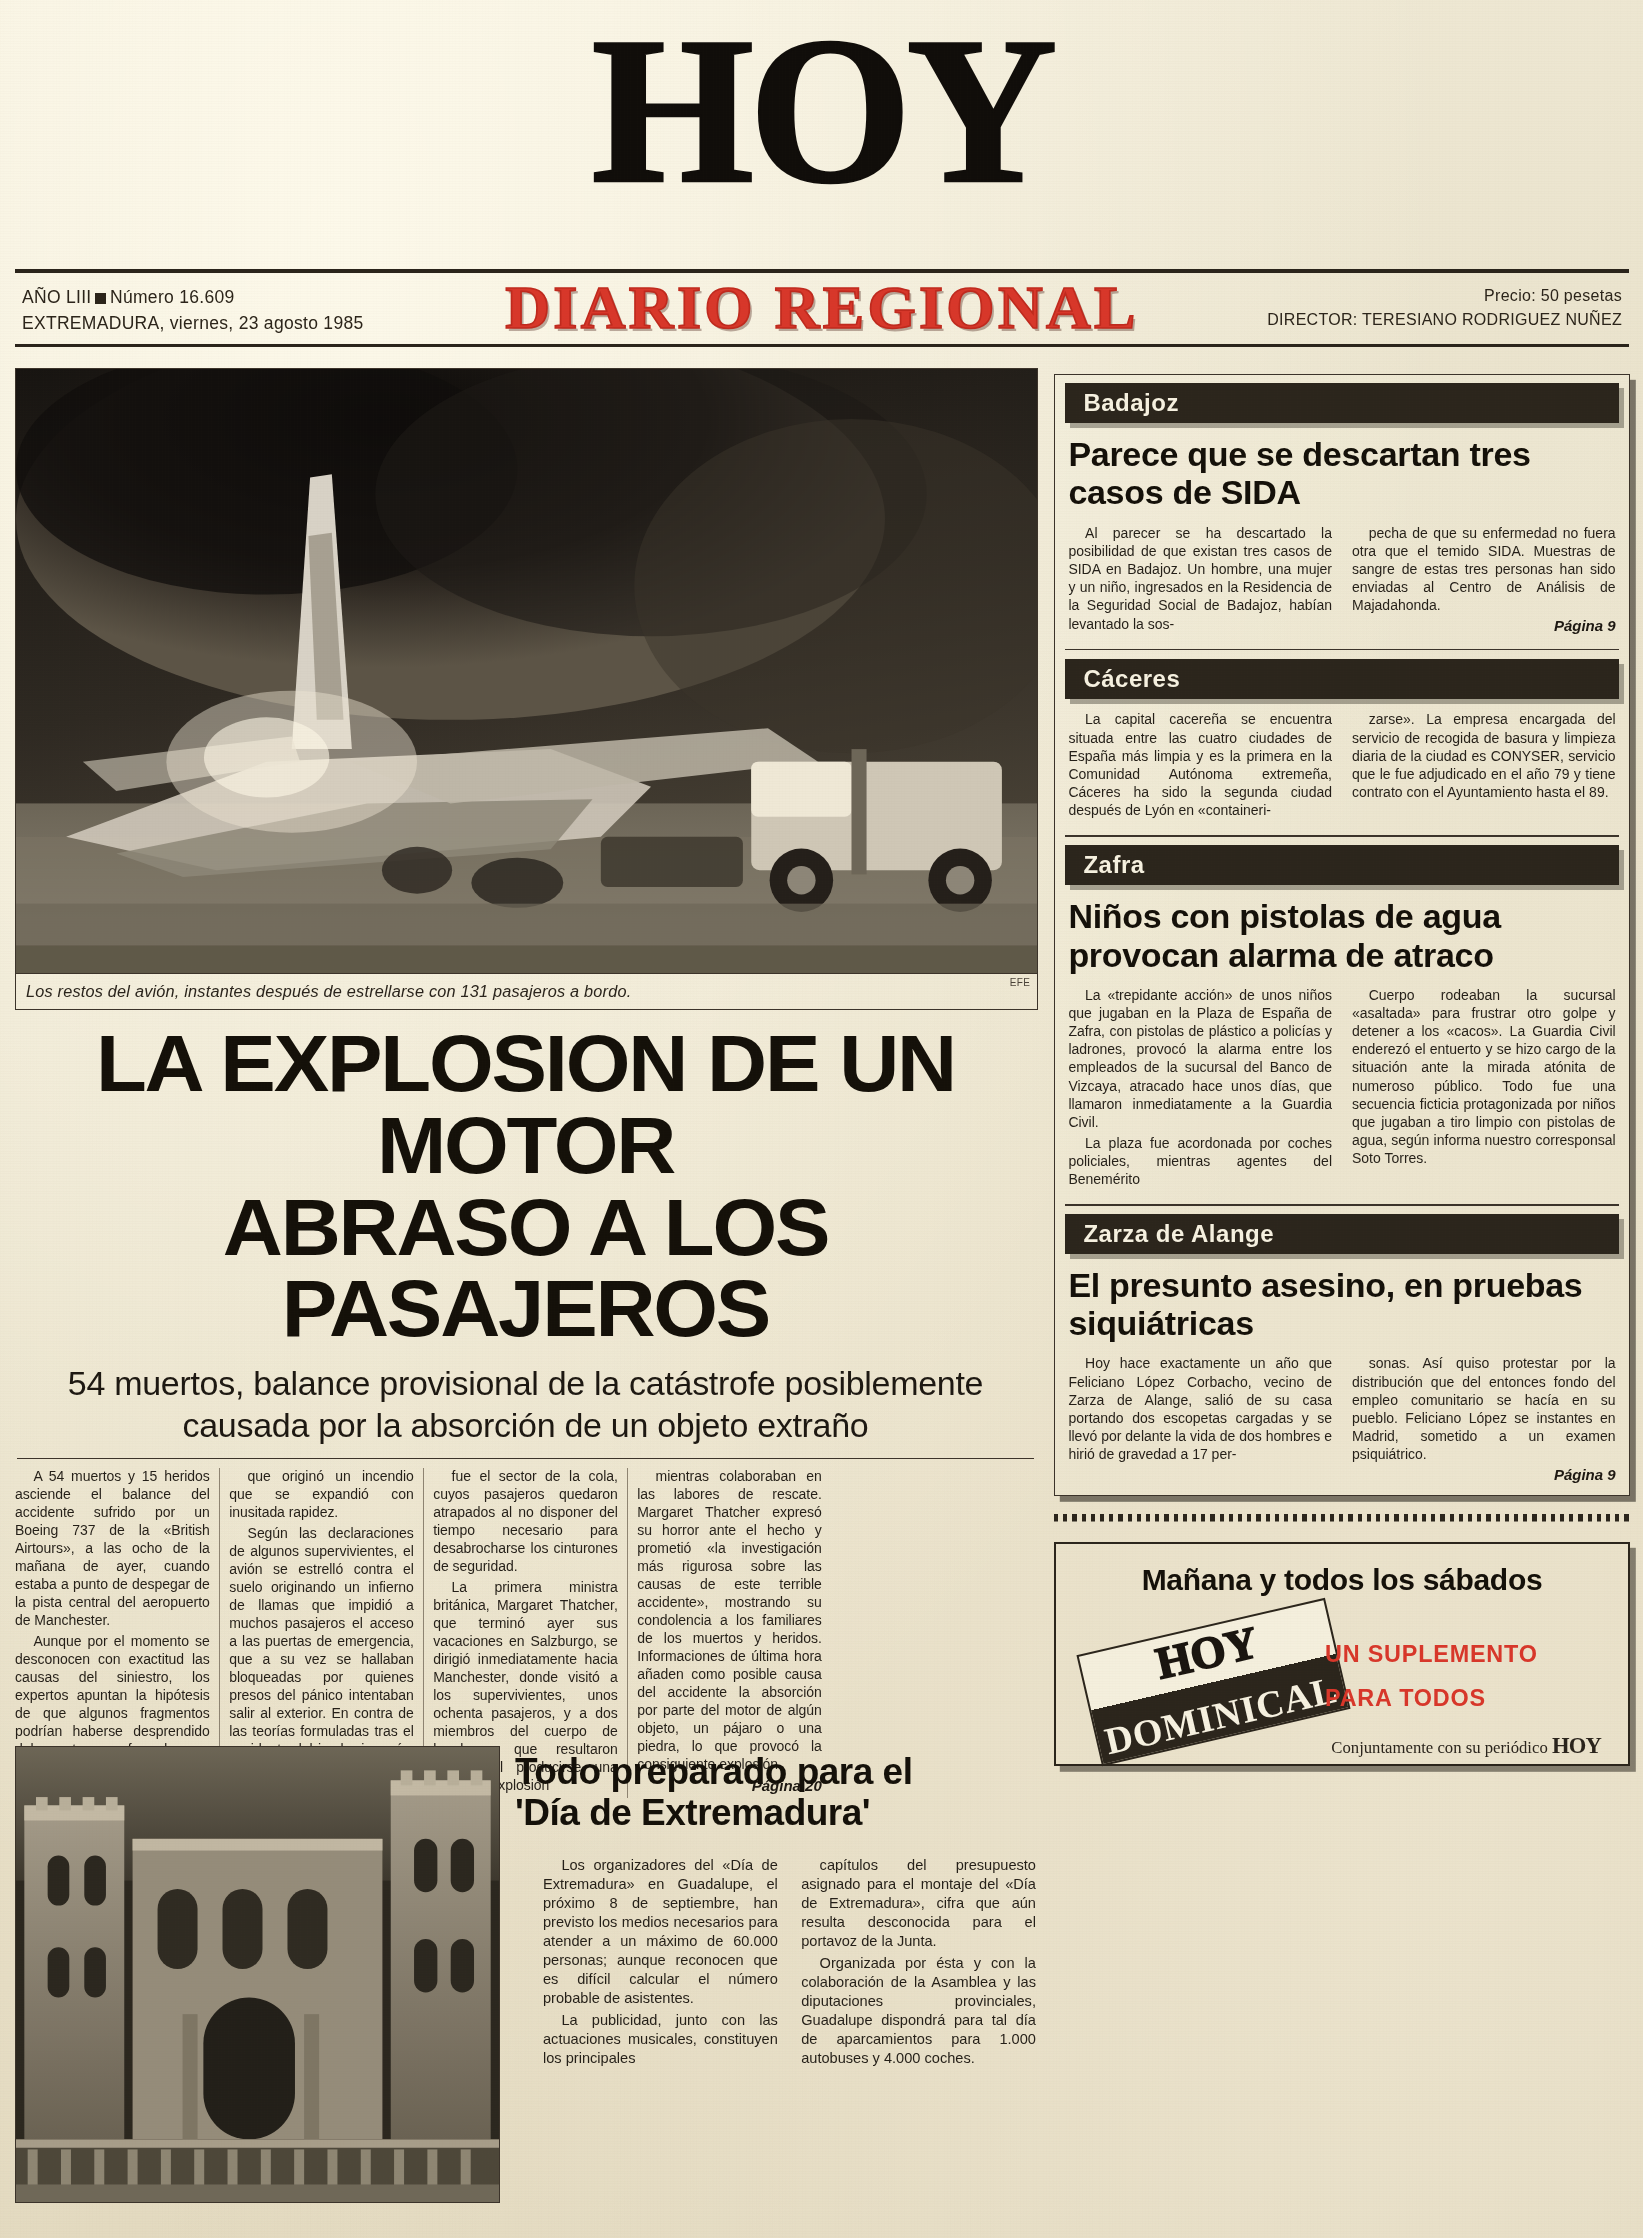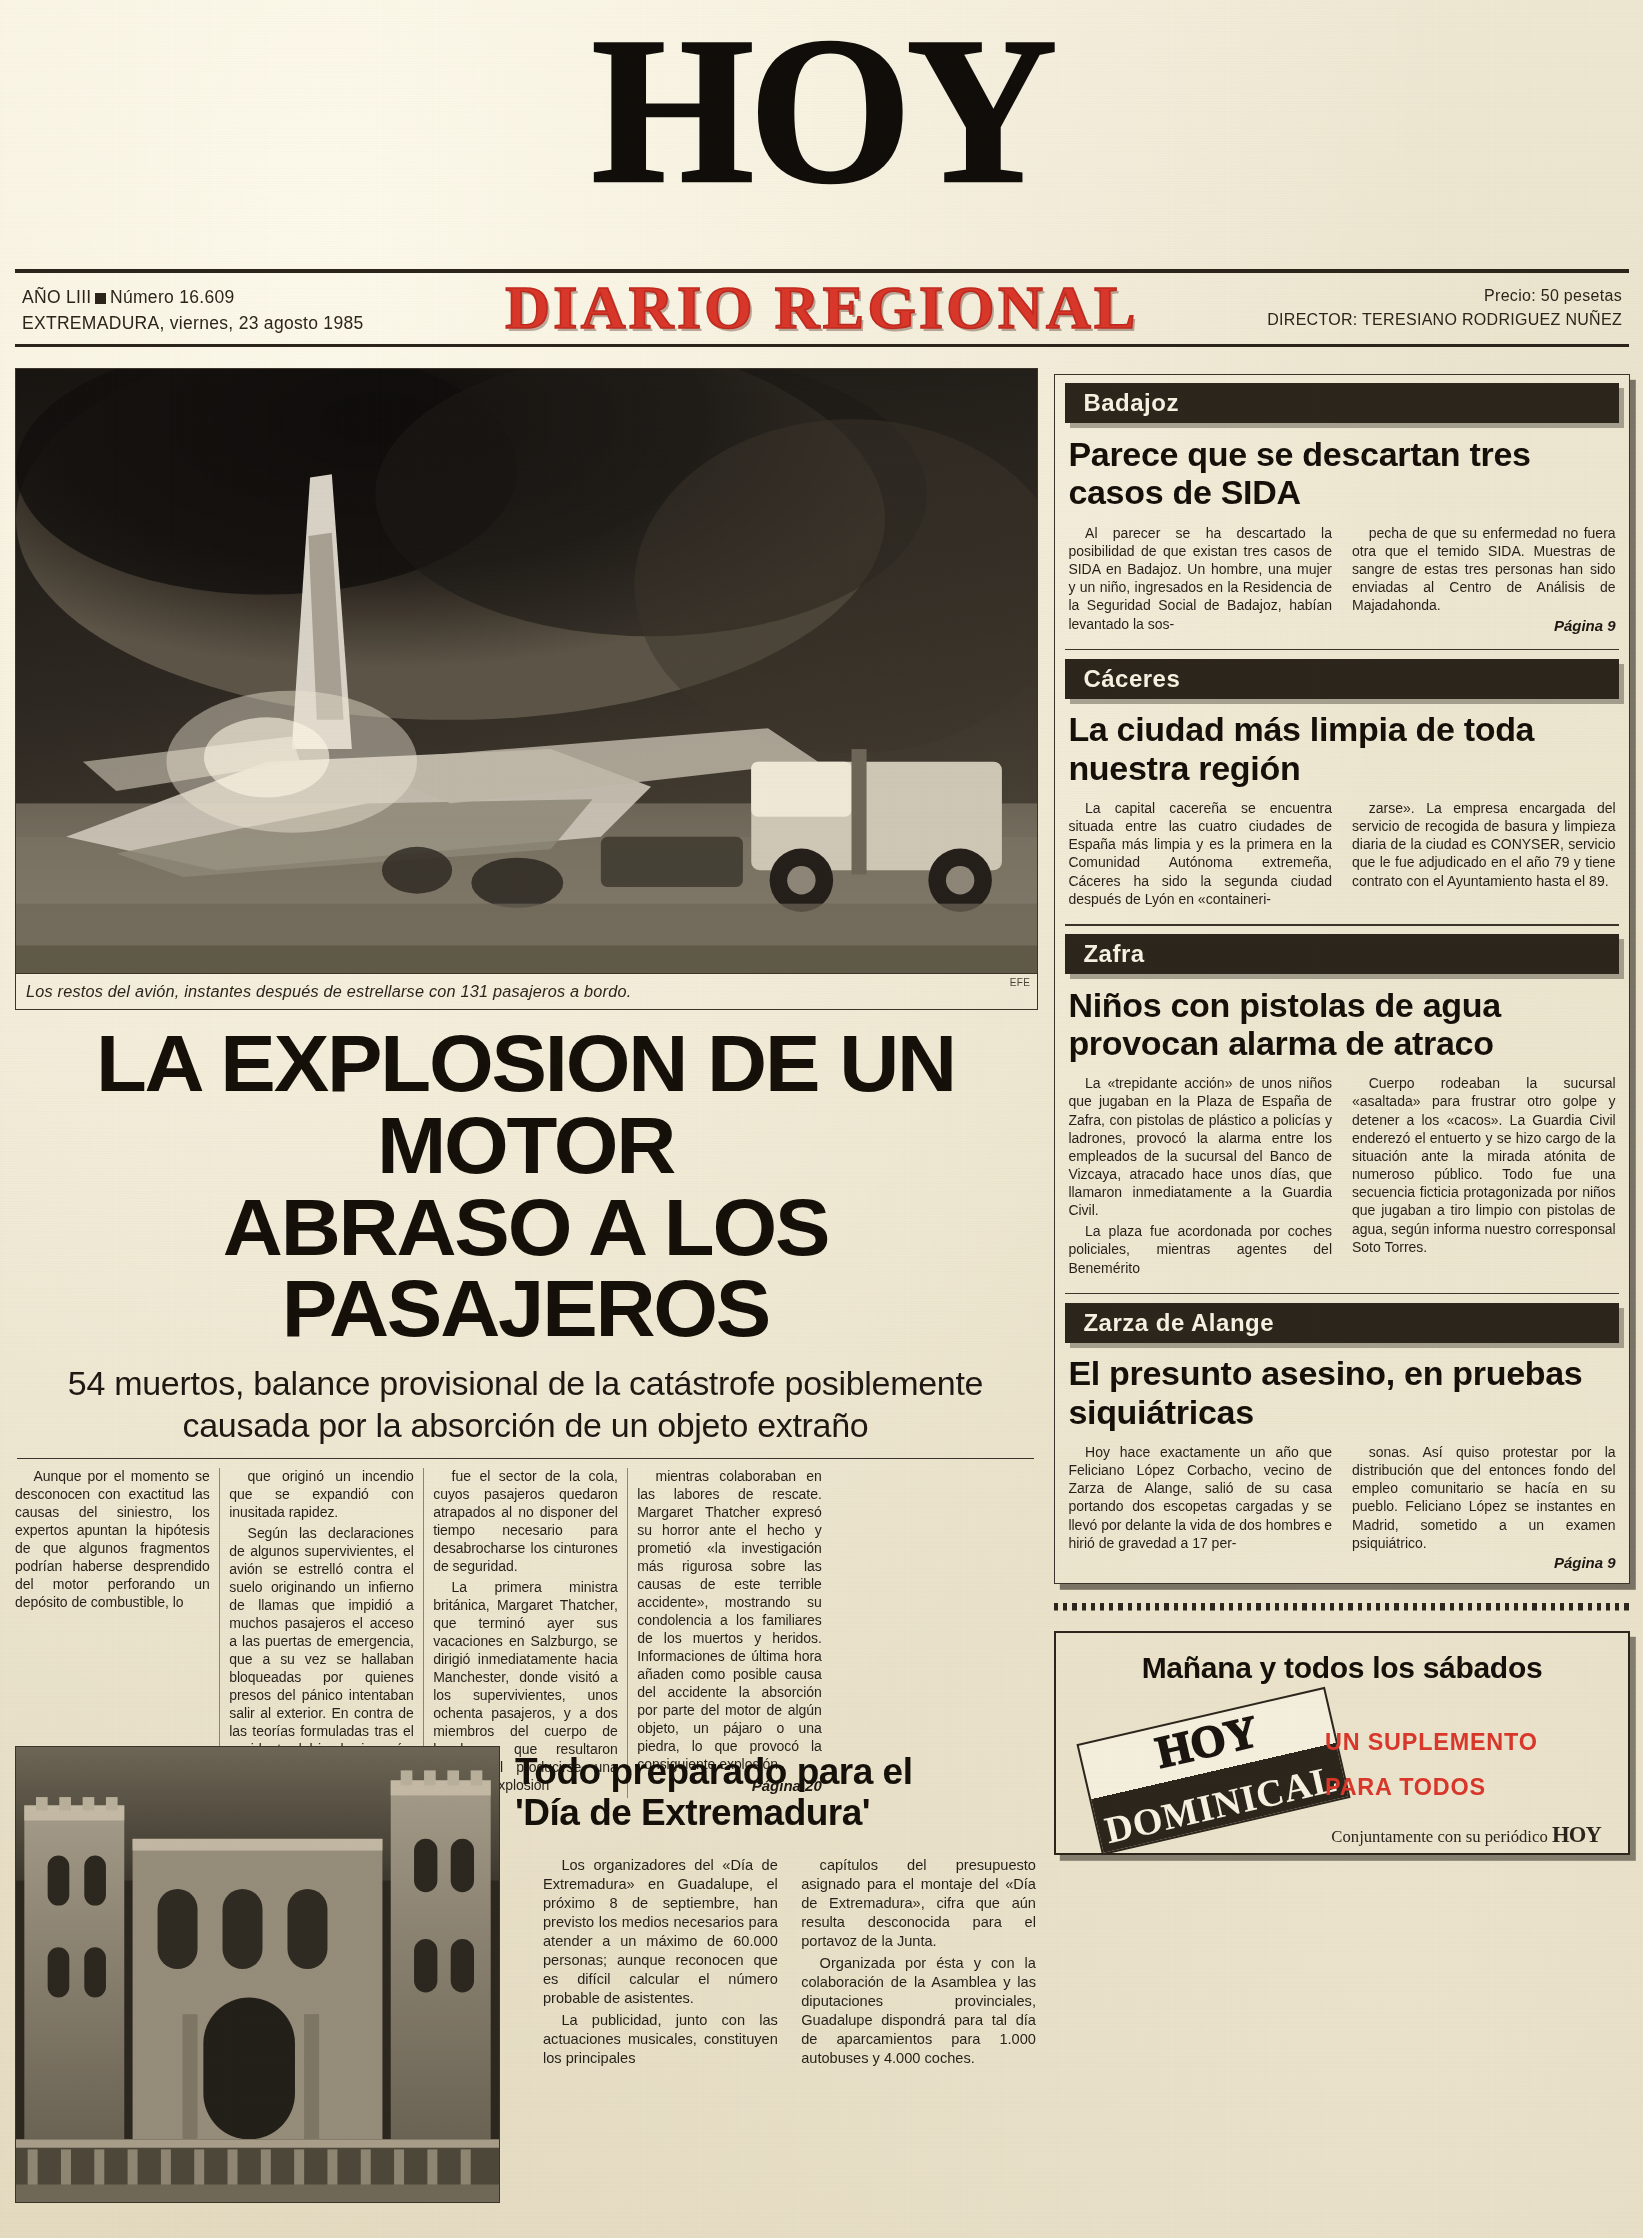--- a/index.html
+++ b/index.html
@@ -259,20 +259,21 @@
       <div>LA EXPLOSION DE UN MOTOR</div>
       <div>ABRASO A LOS PASAJEROS</div>
     </div>
 
     <div class="subhead">54 muertos, balance provisional de la catástrofe posiblemente causada por la absorción de un objeto extraño</div>
 
     <div class="hairline"></div>
 
     <div class="body5">
       <div class="bcol">
+        <p>A 54 muertos y 15 heridos asciende el balance del accidente sufrido por un Boeing 737 de la «British Airtours», a las ocho de la mañana de ayer, cuando estaba a punto de despegar de la pista central del aeropuerto de Manchester.</p>
         <p>Aunque por el momento se desconocen con exactitud las causas del siniestro, los expertos apuntan la hipótesis de que algunos fragmentos podrían haberse desprendido del motor perforando un depósito de combustible, lo</p>
       </div>
       <div class="bcol">
         <p>que originó un incendio que se expandió con inusitada rapidez.</p>
         <p>Según las declaraciones de algunos supervivientes, el avión se estrelló contra el suelo originando un infierno de llamas que impidió a muchos pasajeros el acceso a las puertas de emergencia, que a su vez se hallaban bloqueadas por quienes presos del pánico intentaban salir al exterior. En contra de las teorías formuladas tras el accidente del jumbo japonés, la parte más afectada del avión</p>
       </div>
       <div class="bcol">
         <p>fue el sector de la cola, cuyos pasajeros quedaron atrapados al no disponer del tiempo necesario para desabrocharse los cinturones de seguridad.</p>
         <p>La primera ministra británica, Margaret Thatcher, que terminó ayer sus vacaciones en Salzburgo, se dirigió inmediatamente hacia Manchester, donde visitó a los supervivientes, unos ochenta pasajeros, y a dos miembros del cuerpo de bomberos que resultaron heridos al producirse una segunda explosión</p>
       </div>
@@ -382,21 +383,20 @@
         </div>
         <div class="scol">
           <p>pecha de que su enfermedad no fuera otra que el temido SIDA. Muestras de sangre de estas tres personas han sido enviadas al Centro de Análisis de Majadahonda.</p>
           <div class="pagref">Página 9</div>
         </div>
       </div>
 
       <div class="sec-sep"></div>
 
       <div class="sec-banner">Cáceres</div>
-      <div class="sec-head">La ciudad más limpia de toda nuestra región</div>
       <div class="sec-body">
         <div class="scol">
           <p>La capital cacereña se encuentra situada entre las cuatro ciudades de España más limpia y es la primera en la Comunidad Autónoma extremeña, Cáceres ha sido la segunda ciudad después de Lyón en «containeri-</p>
         </div>
         <div class="scol">
           <p>zarse». La empresa encargada del servicio de recogida de basura y limpieza diaria de la ciudad es CONYSER, servicio que le fue adjudicado en el año 79 y tiene contrato con el Ayuntamiento hasta el 89.</p>
         </div>
       </div>
 
       <div class="sec-sep"></div>

